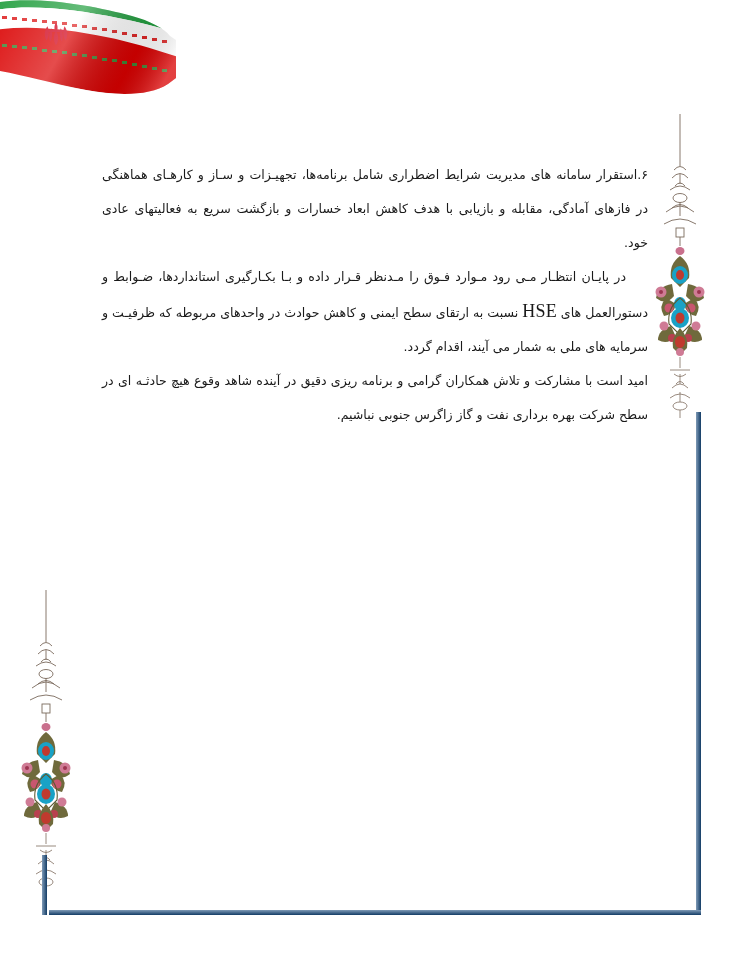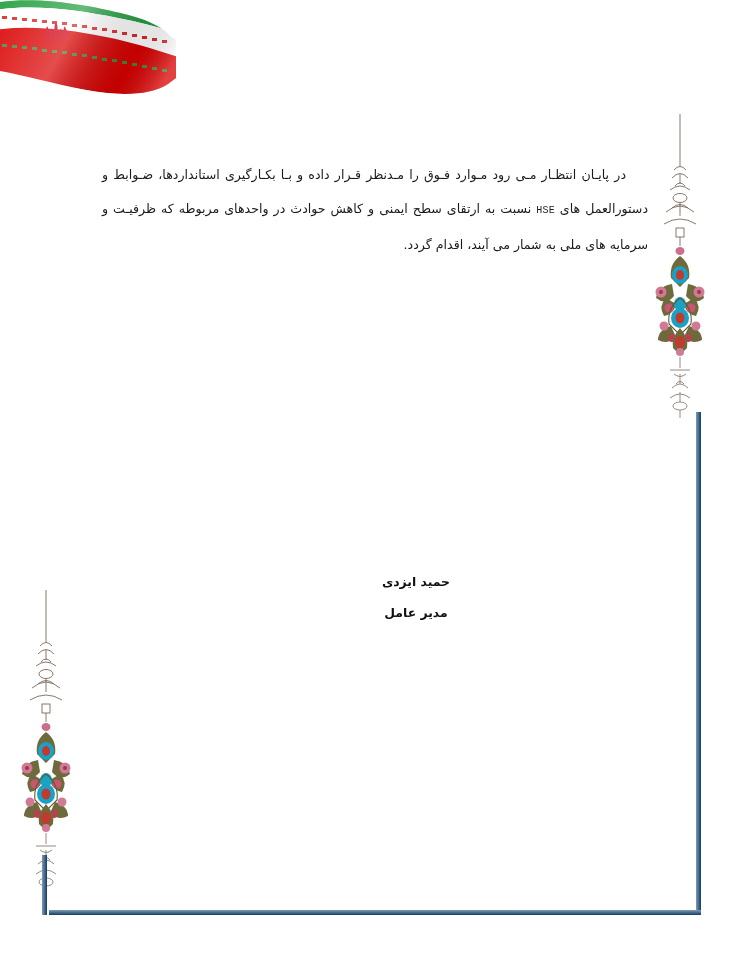--- a/index.html
+++ b/index.html
@@ -55,22 +55,22 @@
     font-size:12.6px;
     line-height:34px;
     color:#1a1a1a;
     text-align:justify;
     text-justify:inter-word;
     direction:rtl;
     unicode-bidi:isolate;
   }
   p.indent{text-indent:22px;}
   .latin{
-    font-family:Liberation Mono, monospace;
-    font-size:10px;
+    font-family:Liberation Serif, serif;
+    font-size:18px;
     direction:ltr;
     unicode-bidi:embed;
     letter-spacing:.2px;
   }
 
   
   .signature{
     position:absolute;
     right:300px;
     top:566px;
@@ -281,21 +281,19 @@
         <line x1="28" y1="298" x2="28" y2="306"></line>
       </g>
     </svg>
   </div>
 
   <div class="rule v" id="rule-right"></div>
   <div class="rule h" id="rule-bottom"></div>
   <div class="rule v" id="rule-left"></div>
 
   <div class="content">
+    <p>۶.استقرار سامانه های مدیریت شرایط اضطراری شامل برنامه‌ها، تجهیـزات و سـاز و کارهـای هماهنگی در فازهای آمادگی، مقابله و بازیابی با هدف کاهش ابعاد خسارات و بازگشت سریع به فعالیتهای عادی خود.</p>
     <p class="indent"><span>در پایـان انتظـار مـی رود مـوارد فـوق را مـدنظر قـرار داده و بـا بکـارگیری استانداردها، ضـوابط و دستورالعمل های </span><span class="latin">HSE</span><span> نسبت به ارتقای سطح ایمنی و کاهش حوادث در واحدهای مربوطه که ظرفیـت و سرمایه های ملی به شمار می آیند، اقدام گردد.</span></p>
-  </div>
-
-  <div class="signature">
-    <div>حمید ایزدی</div>
-    <div>مدیر عامل</div>
-  </div>
+    <p>امید است با مشارکت و تلاش همکاران گرامی و برنامه ریزی دقیق در آینده شاهد وقوع هیچ حادثـه ای در سطح شرکت بهره برداری نفت و گاز زاگرس جنوبی نباشیم.</p>
+  </div>
+
 
 </div>
 
 </body></html>

